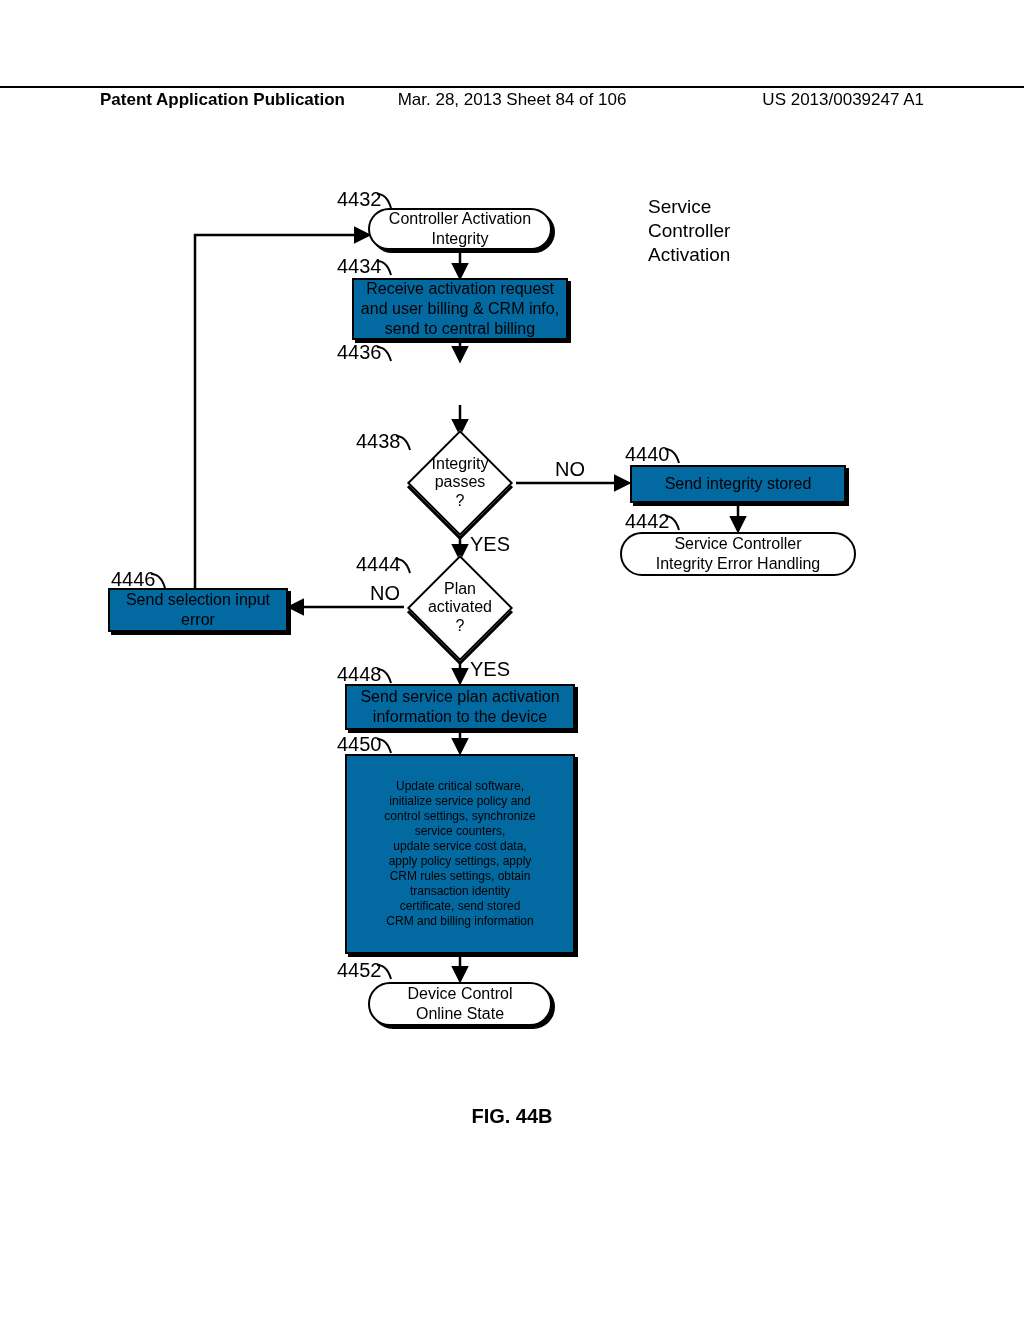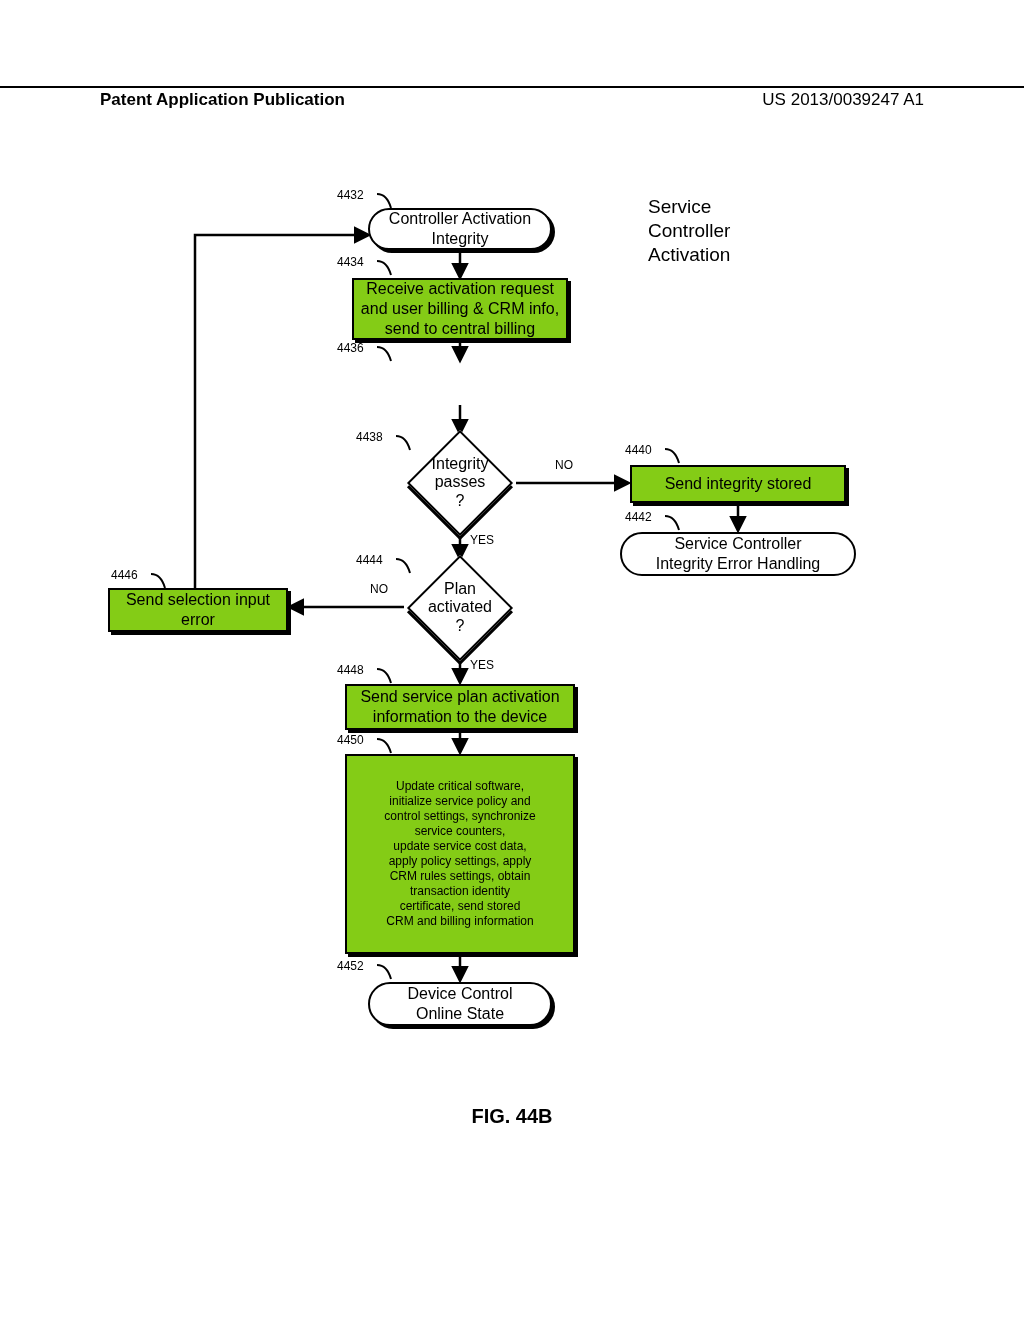--- a/index.html
+++ b/index.html
@@ -37,21 +37,21 @@
   }
 
   .node {
     position: absolute;
     text-align: center;
     font-size: 16px;
     line-height: 1.25;
   }
   .label {
     position: absolute;
-    font-size: 12px;
+    font-size: 20px;
     text-align: left;
   }
   .title-block {
     position: absolute;
     font-size: 19px;
     line-height: 1.25;
     text-align: left;
   }
 
   
@@ -60,21 +60,21 @@
     border-radius: 22px;
     background: #fff;
     display: flex;
     align-items: center;
     justify-content: center;
     padding: 4px 10px;
   }
   
   .process {
     border: 2.5px solid #000;
-    background: #84cc16;
+    background: #0369a1;
     display: flex;
     align-items: center;
     justify-content: center;
     padding: 16px 6px;
   }
   .process.shadow, .terminator.shadow { box-shadow: 3px 3px 0 #000; }
 
   
   .diamond-wrap { position: absolute; }
   .diamond {
@@ -105,20 +105,21 @@
 
   
   .arrow-svg { position: absolute; overflow: visible; }
 </style>
 </head>
 <body>
 
 <div class="header">
   <div class="header-row">
     <div class="header-left">Patent Application Publication</div>
+    <div class="header-mid">Mar. 28, 2013  Sheet 84 of 106</div>
     <div class="header-right">US 2013/0039247 A1</div>
   </div>
 </div>
 
 <div class="diagram">
 
   <div class="title-block" style="left:648px; top:15px; white-space:pre-line;">Service
 Controller
 Activation</div>
 

